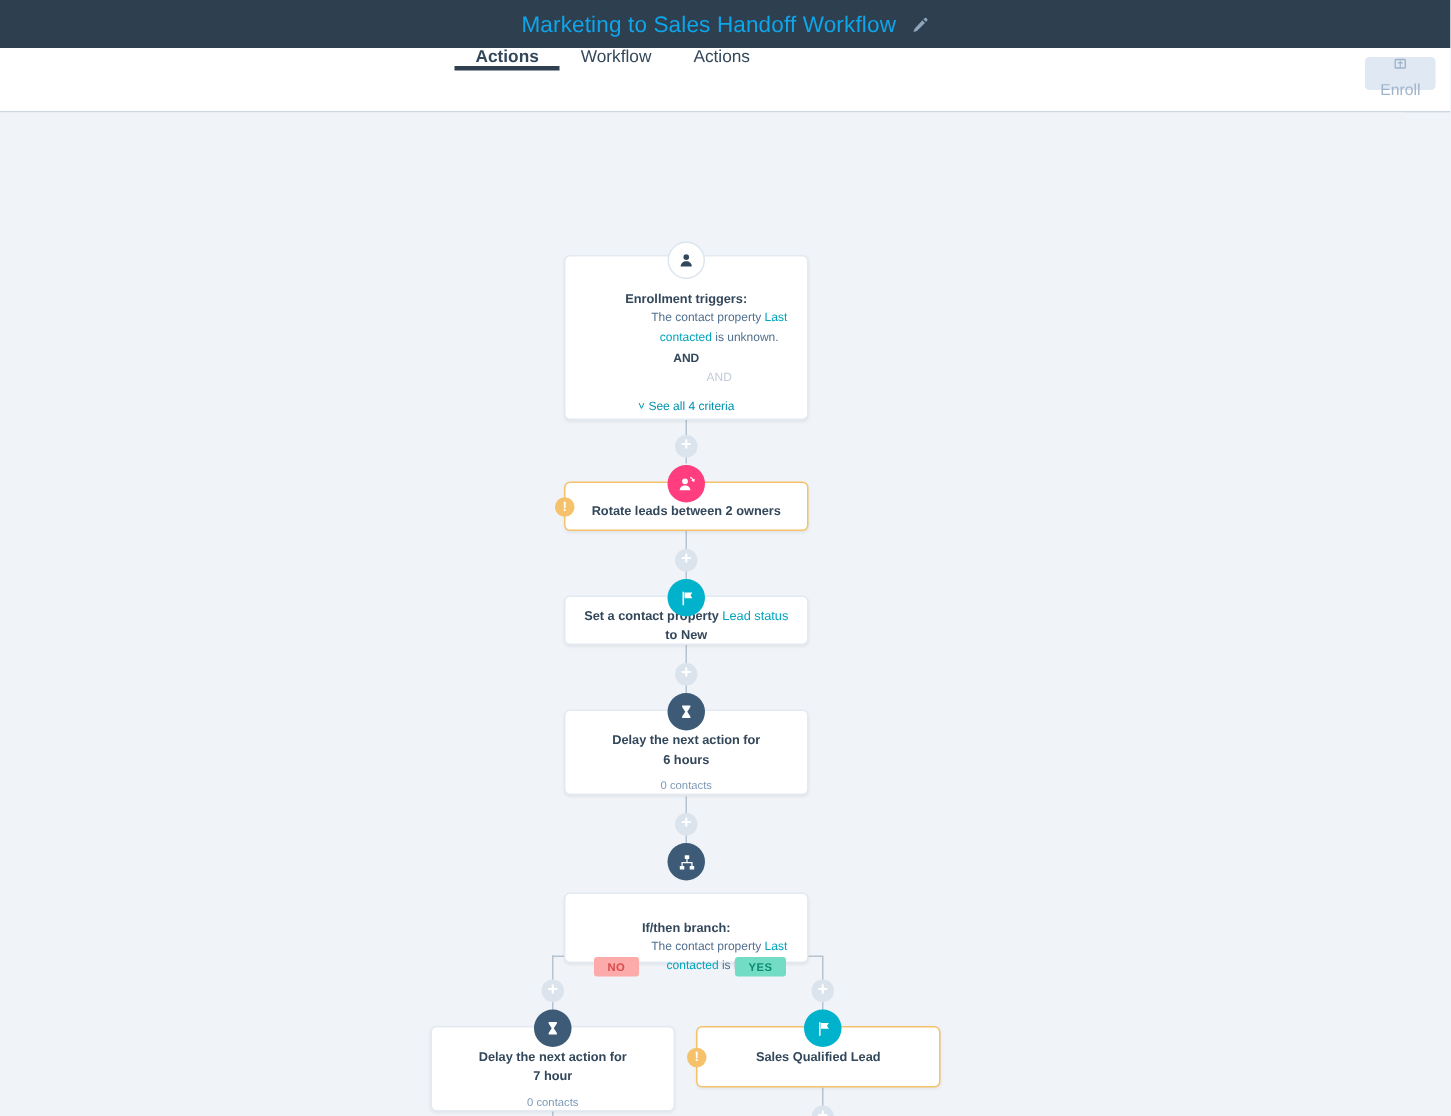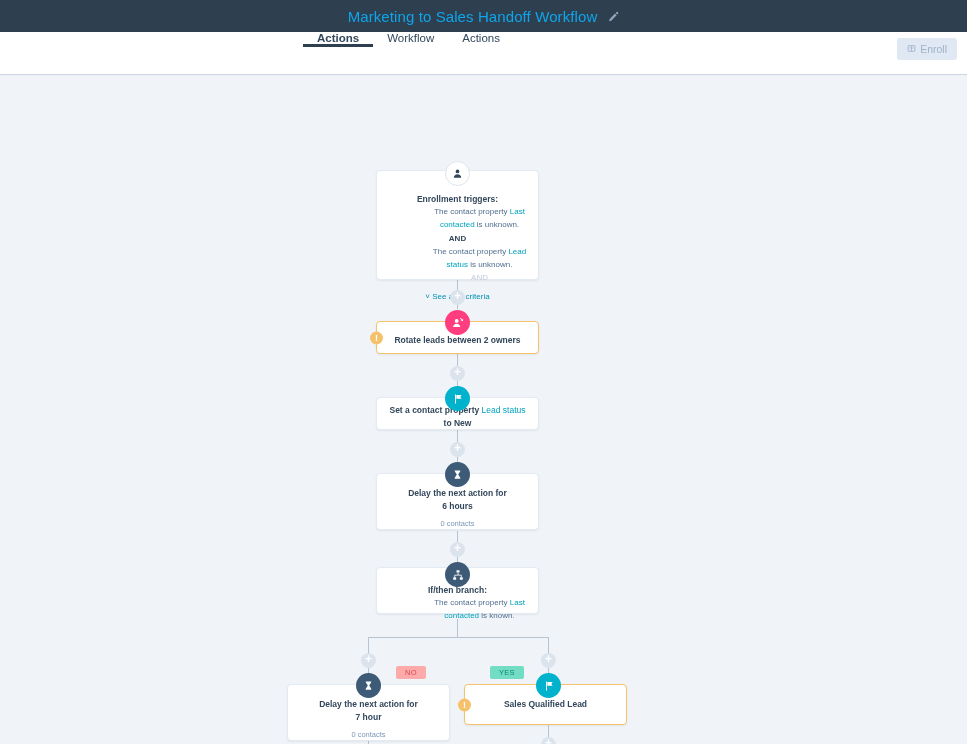--- a/index.html
+++ b/index.html
@@ -67,20 +67,21 @@
     background: #dfe8f3;
     color: #9fb3c8;
     border: none;
     border-radius: 3px;
     font-size: 10.5px;
     font-family: "Liberation Sans", sans-serif;
     display: flex;
     align-items: center;
     gap: 4px;
     cursor: default;
+    flex-direction: column;
   }
 
   
   .canvas {
     position: relative;
     width: 937px;
     height: 676px;
     background: #f0f4f8;
     overflow: hidden;
   }
@@ -184,26 +185,25 @@
     line-height: 13px;
     text-align: center;
     z-index: 6;
     cursor: pointer;
   }
 
   
   .branch-label {
     position: absolute;
     font-size: 7.5px;
-    font-weight: normal;
+    font-weight: bold;
     padding: 2px 9px;
     border-radius: 2px;
     z-index: 4;
     letter-spacing: .3px;
-    margin-top: 28px;
   }
   .bl-no  { background: #fdaaaa; color: #d94c4c; }
   .bl-yes { background: #72dcc4; color: #0e8a73; }
 </style>
 </head>
 <body>
 
 <div class="topbar">
   <span class="topbar-title">Marketing to Sales Handoff Workflow</span>
   <span class="pencil-icon">
@@ -252,23 +252,20 @@
       <circle cx="8" cy="5" r="2.7" fill="#33475b"></circle>
       <path d="M2.6 14c0-3 2.4-5 5.4-5s5.4 2 5.4 5z" fill="#33475b"></path>
     </svg>
   </div>
   <div class="card" style="left:376px; top:95px; width:163px; height:110px; padding-top:22px;">
     <div class="card-title">Enrollment triggers:</div>
     <div class="card-line">
       <span>The contact property </span><span class="prop">Last contacted</span><span> is unknown.</span>
     </div>
     <div class="bold-and">AND</div>
-    <div class="card-line">
-      <span>The contact property </span><span class="prop">Lead status</span><span> is unknown.</span>
-    </div>
     <div class="card-line faded">AND</div>
     <div class="see-all" style="margin-top:6px;">
       <span>˅</span>
       <span>See all 4 criteria</span>
     </div>
   </div>
 
   <div class="plus" style="left:450px; top:215px;">+</div>
 
   <div class="node-icon ni-pink" style="left:445px; top:235px;">
@@ -313,21 +310,21 @@
   <div class="plus" style="left:450px; top:467px;">+</div>
 
   <div class="node-icon ni-slate" style="left:445px; top:487px;">
     <svg width="12" height="12" viewBox="0 0 16 16">
       <rect x="6" y="1.6" width="4" height="3.2" rx=".5" fill="#fff"></rect>
       <rect x="1.6" y="11" width="4" height="3.2" rx=".5" fill="#fff"></rect>
       <rect x="10.4" y="11" width="4" height="3.2" rx=".5" fill="#fff"></rect>
       <path d="M8 4.8v3.4M3.6 11V8.2h8.8V11" stroke="#fff" stroke-width="1.1" fill="none"></path>
     </svg>
   </div>
-  <div class="card" style="left:376px; top:492px; width:163px; height:47px; padding-top:16px;">
+  <div class="card" style="left:376px; top:520px; width:163px; height:47px; padding-top:16px;">
     <div class="card-title">If/then branch:</div>
     <div class="card-line">
       <span>The contact property </span><span class="prop">Last contacted</span><span> is known.</span>
     </div>
   </div>
 
   <div class="branch-label bl-no" style="left:396px; top:563px;">NO</div>
   <div class="branch-label bl-yes" style="left:490px; top:563px;">YES</div>
 
   <div class="plus" style="left:361px; top:578px;">+</div>

